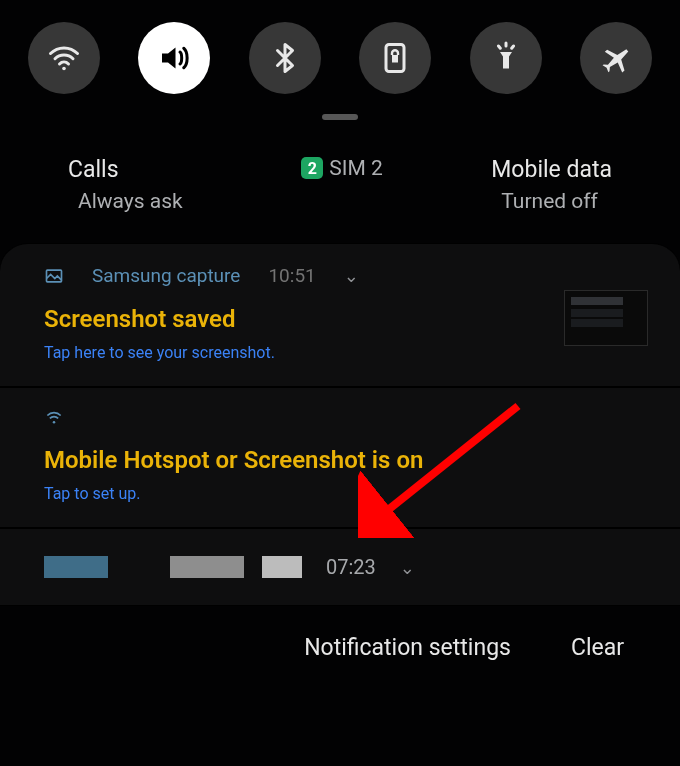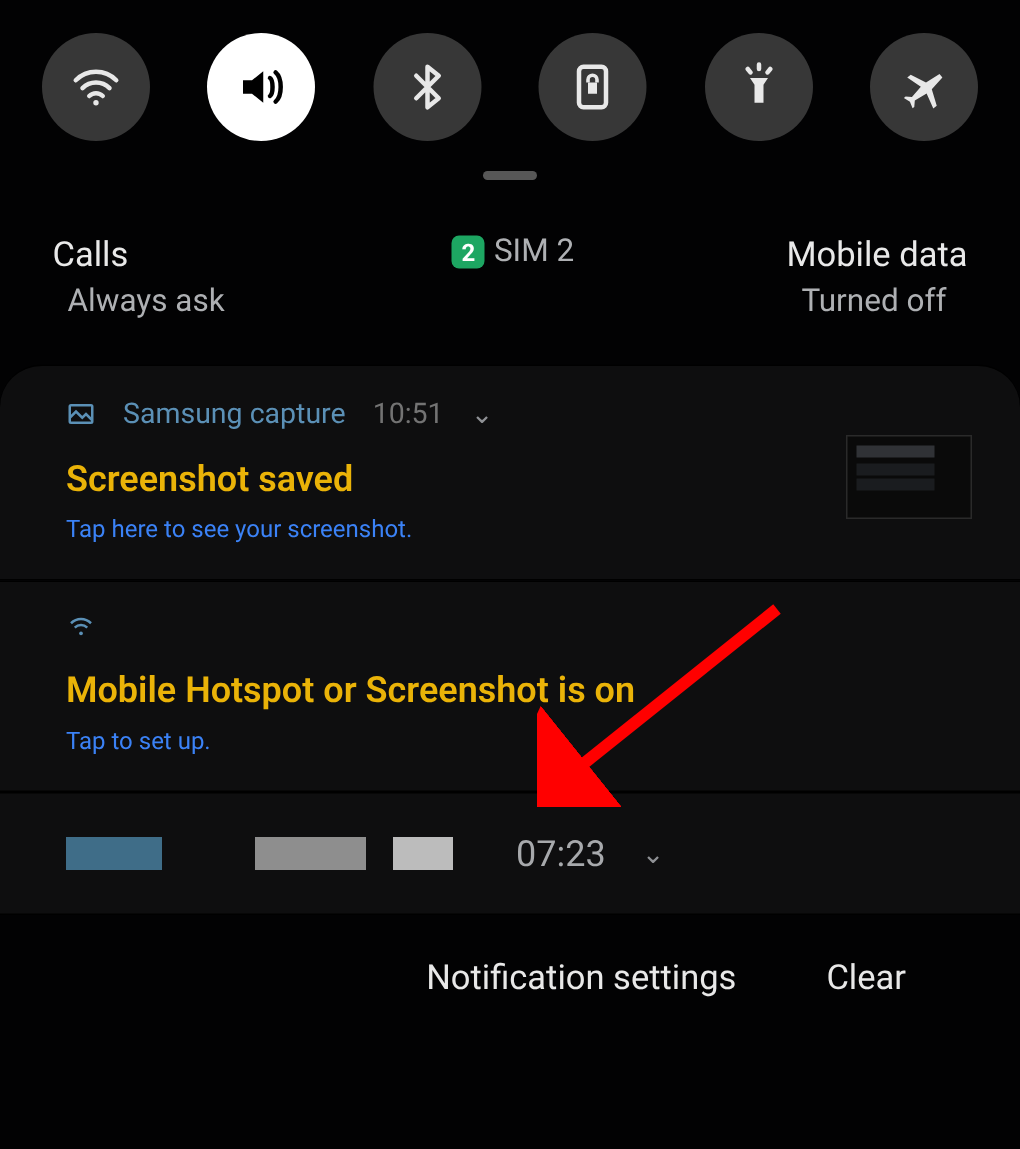--- a/index.html
+++ b/index.html
@@ -8,47 +8,47 @@
 
   
   .qs-row { display: flex; justify-content: space-between; padding: 22px 28px 8px; }
   .qs-tile { width: 72px; height: 72px; border-radius: 50%; background: #373737; display: flex; align-items: center; justify-content: center; color: #e8e8e8; }
   .qs-tile.active { background: #fff; color: #000; }
   .qs-tile svg { width: 36px; height: 36px; }
 
   .drag-handle { width: 36px; height: 6px; background: #575757; border-radius: 3px; margin: 12px auto 0; }
 
   
-  .labels-row { display: flex; justify-content: space-between; padding: 36px 35px 30px; }
+  .labels-row { display: flex; justify-content: space-between; padding: 36px 68px 30px; }
   .label-col { display: flex; flex-direction: column; gap: 6px; }
   .label-title { font-size: 23px; color: #e9e9e9; }
   .label-value { font-size: 21px; color: #aeb0b3; display: flex; align-items: center; gap: 6px; margin-left: 10px; }
   .sim-badge { width: 22px; height: 22px; border-radius: 5px; background: #1da662; color: #fff; font-size: 16px; font-weight: 700; display: inline-flex; align-items: center; justify-content: center; }
 
   
   .notif { background: #0e0e0f; border-top: 1px solid #000; border-bottom: 1px solid #000; padding: 20px 44px 24px; border-radius: 0; position: relative; }
   .notif.first { border-radius: 28px 28px 0 0; }
-  .notif-head { display: flex; align-items: center; gap: 18px; color: #5b90b6; font-size: 19px; margin-bottom: 18px; }
+  .notif-head { display: flex; align-items: center; gap: 28px; color: #5b90b6; font-size: 19px; margin-bottom: 18px; }
   .notif-head .time { color: #737373; }
   .chev { color: #8f9195; font-size: 18px; }
   .notif-title { font-size: 24px; font-weight: 600; color: #eab308; margin-bottom: 10px; }
   .notif-body { font-size: 16px; color: #3b82f6; }
   .notif-thumb { position: absolute; right: 32px; top: 46px; width: 84px; height: 56px; background: #0a0a0a; border: 1px solid #2a2a2a; }
   .notif-thumb::before { content: ""; position: absolute; top: 6px; left: 6px; right: 24px; height: 8px; background: #303236; box-shadow: 0 12px 0 #1a1c1f, 0 22px 0 #1a1c1f; }
 
   .notif.collapsed { display: flex; align-items: center; gap: 18px; padding: 26px 44px; }
   .pixel { height: 22px; display: inline-block; }
   .px-a { width: 64px; background: #3f6d88; }
   .px-b { width: 74px; background: #8e8e8e; }
   .px-c { width: 40px; background: #bcbcbc; }
-  .collapsed .time { color: #a7a9ac; font-size: 24px; margin-left: 24px; }
+  .collapsed .time { color: #a7a9ac; font-size: 20px; margin-left: 6px; }
   .collapsed .chev { margin-left: 6px; }
 
   
-  .footer { display: flex; justify-content: flex-end; gap: 60px; padding: 28px 76px 0; }
+  .footer { display: flex; justify-content: flex-end; gap: 60px; padding: 28px 56px 0; }
   .footer .act { font-size: 23px; color: #e8e8e8; }
 
   
   .arrow { position: absolute; pointer-events: none; }
 
   .app-icon { width: 20px; height: 20px; flex: 0 0 20px; }
 </style>
 </head>
 <body>
 

